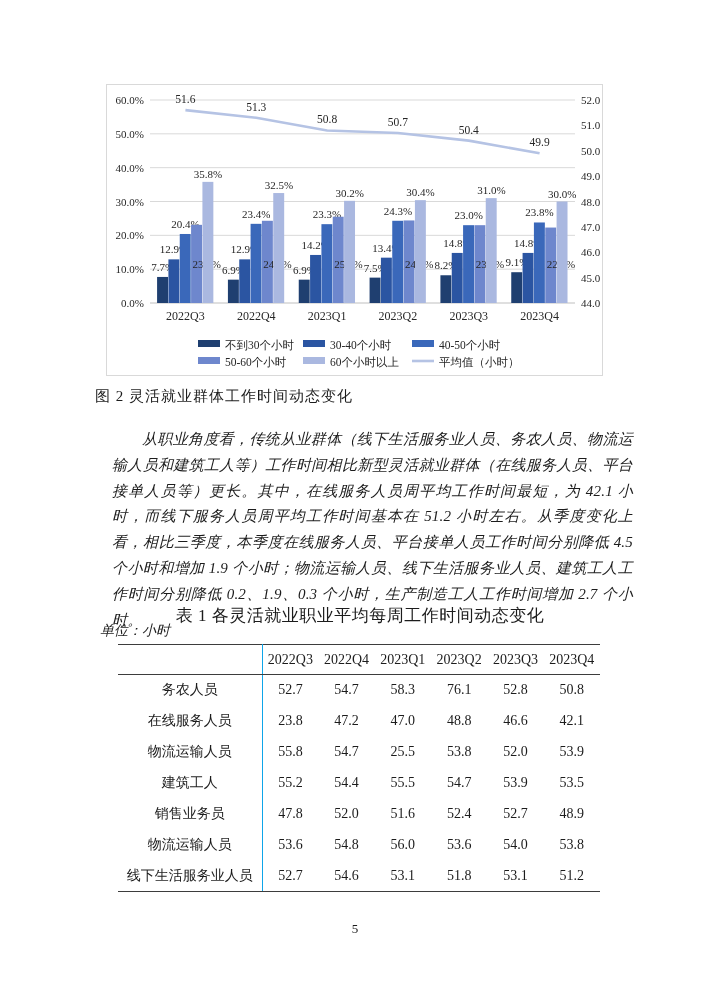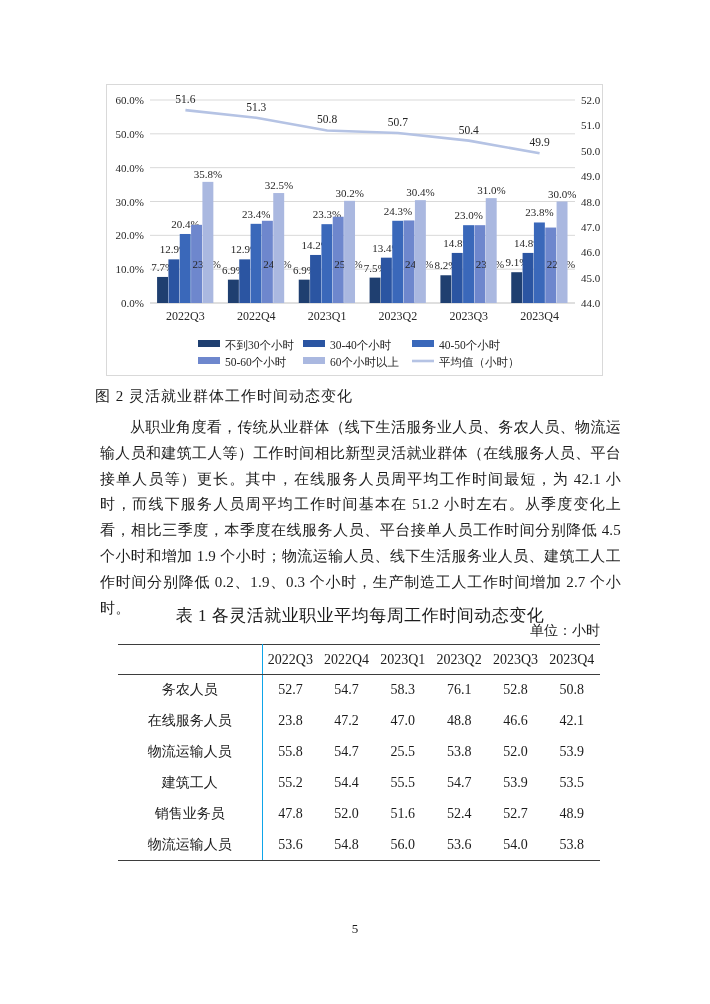--- a/index.html
+++ b/index.html
@@ -5,25 +5,25 @@
 * { box-sizing: border-box; }
 html, body { margin: 0; padding: 0; background: #ffffff; }
 .page {
   position: relative; width: 710px; height: 1004px; background: #ffffff;
   font-family: "Liberation Serif", "DejaVu Serif", serif; color: #1c1c1c; overflow: hidden;
 }
 .chart-svg { position: absolute; left: 106px; top: 84px; }
 .chart-svg text { font-family: "Liberation Serif", "DejaVu Serif", serif; fill: #262626; }
 .fig-caption { position: absolute; left: 95px; top: 387px; width: 530px; text-align: left; font-size: 15px; letter-spacing: 1px; }
 .body-text {
-  position: absolute; left: 100px; top: 415px; width: 521px; margin: 0;
-  font-size: 15px; line-height: 25.8px; text-align: justify; text-indent: 2em; letter-spacing: 0.2px;
+  position: absolute; left: 100px; top: 415px; width: 521px; margin: 12px;
+  font-size: 15px; line-height: 25.8px; text-align: justify; text-indent: 2em; letter-spacing: 0.2px; font-style: italic;
 }
 .table-title { position: absolute; left: 95px; top: 604px; width: 530px; text-align: center; font-size: 17px; letter-spacing: 0.5px; }
-.unit-label { position: absolute; left: 100px; top: 622px; width: 500px; text-align: right; font-size: 14px; }
+.unit-label { position: absolute; left: 100px; top: 622px; width: 500px; text-align: left; font-size: 14px; font-style: italic; }
 .data-table {
   position: absolute; left: 118px; top: 644px; width: 482px;
   border-collapse: collapse; table-layout: fixed; font-size: 14px;
 }
 .data-table th, .data-table td { font-weight: normal; text-align: center; padding: 0; height: 31px; vertical-align: middle; }
 .data-table thead th { border-top: 1px solid #3d3d3d; border-bottom: 1px solid #3d3d3d; height: 30px; }
 .data-table tbody tr:last-child td { border-bottom: 1px solid #3d3d3d; }
 .data-table .rowlabel { border-right: 1px solid #0ea5e9; }
 .page-number { position: absolute; left: 0; top: 921px; width: 710px; text-align: center; font-size: 13px; }
 </style>
@@ -220,17 +220,26 @@
         </tr>
         <tr>
           <td class="rowlabel">物流运输人员</td>
           <td>53.6</td>
           <td>54.8</td>
           <td>56.0</td>
           <td>53.6</td>
           <td>54.0</td>
           <td>53.8</td>
         </tr>
+        <tr>
+          <td class="rowlabel">线下生活服务业人员</td>
+          <td>52.7</td>
+          <td>54.6</td>
+          <td>53.1</td>
+          <td>51.8</td>
+          <td>53.1</td>
+          <td>51.2</td>
+        </tr>
       </tbody>
   </table>
 
   <div class="page-number">5</div>
 </div>
 
 </body></html>

